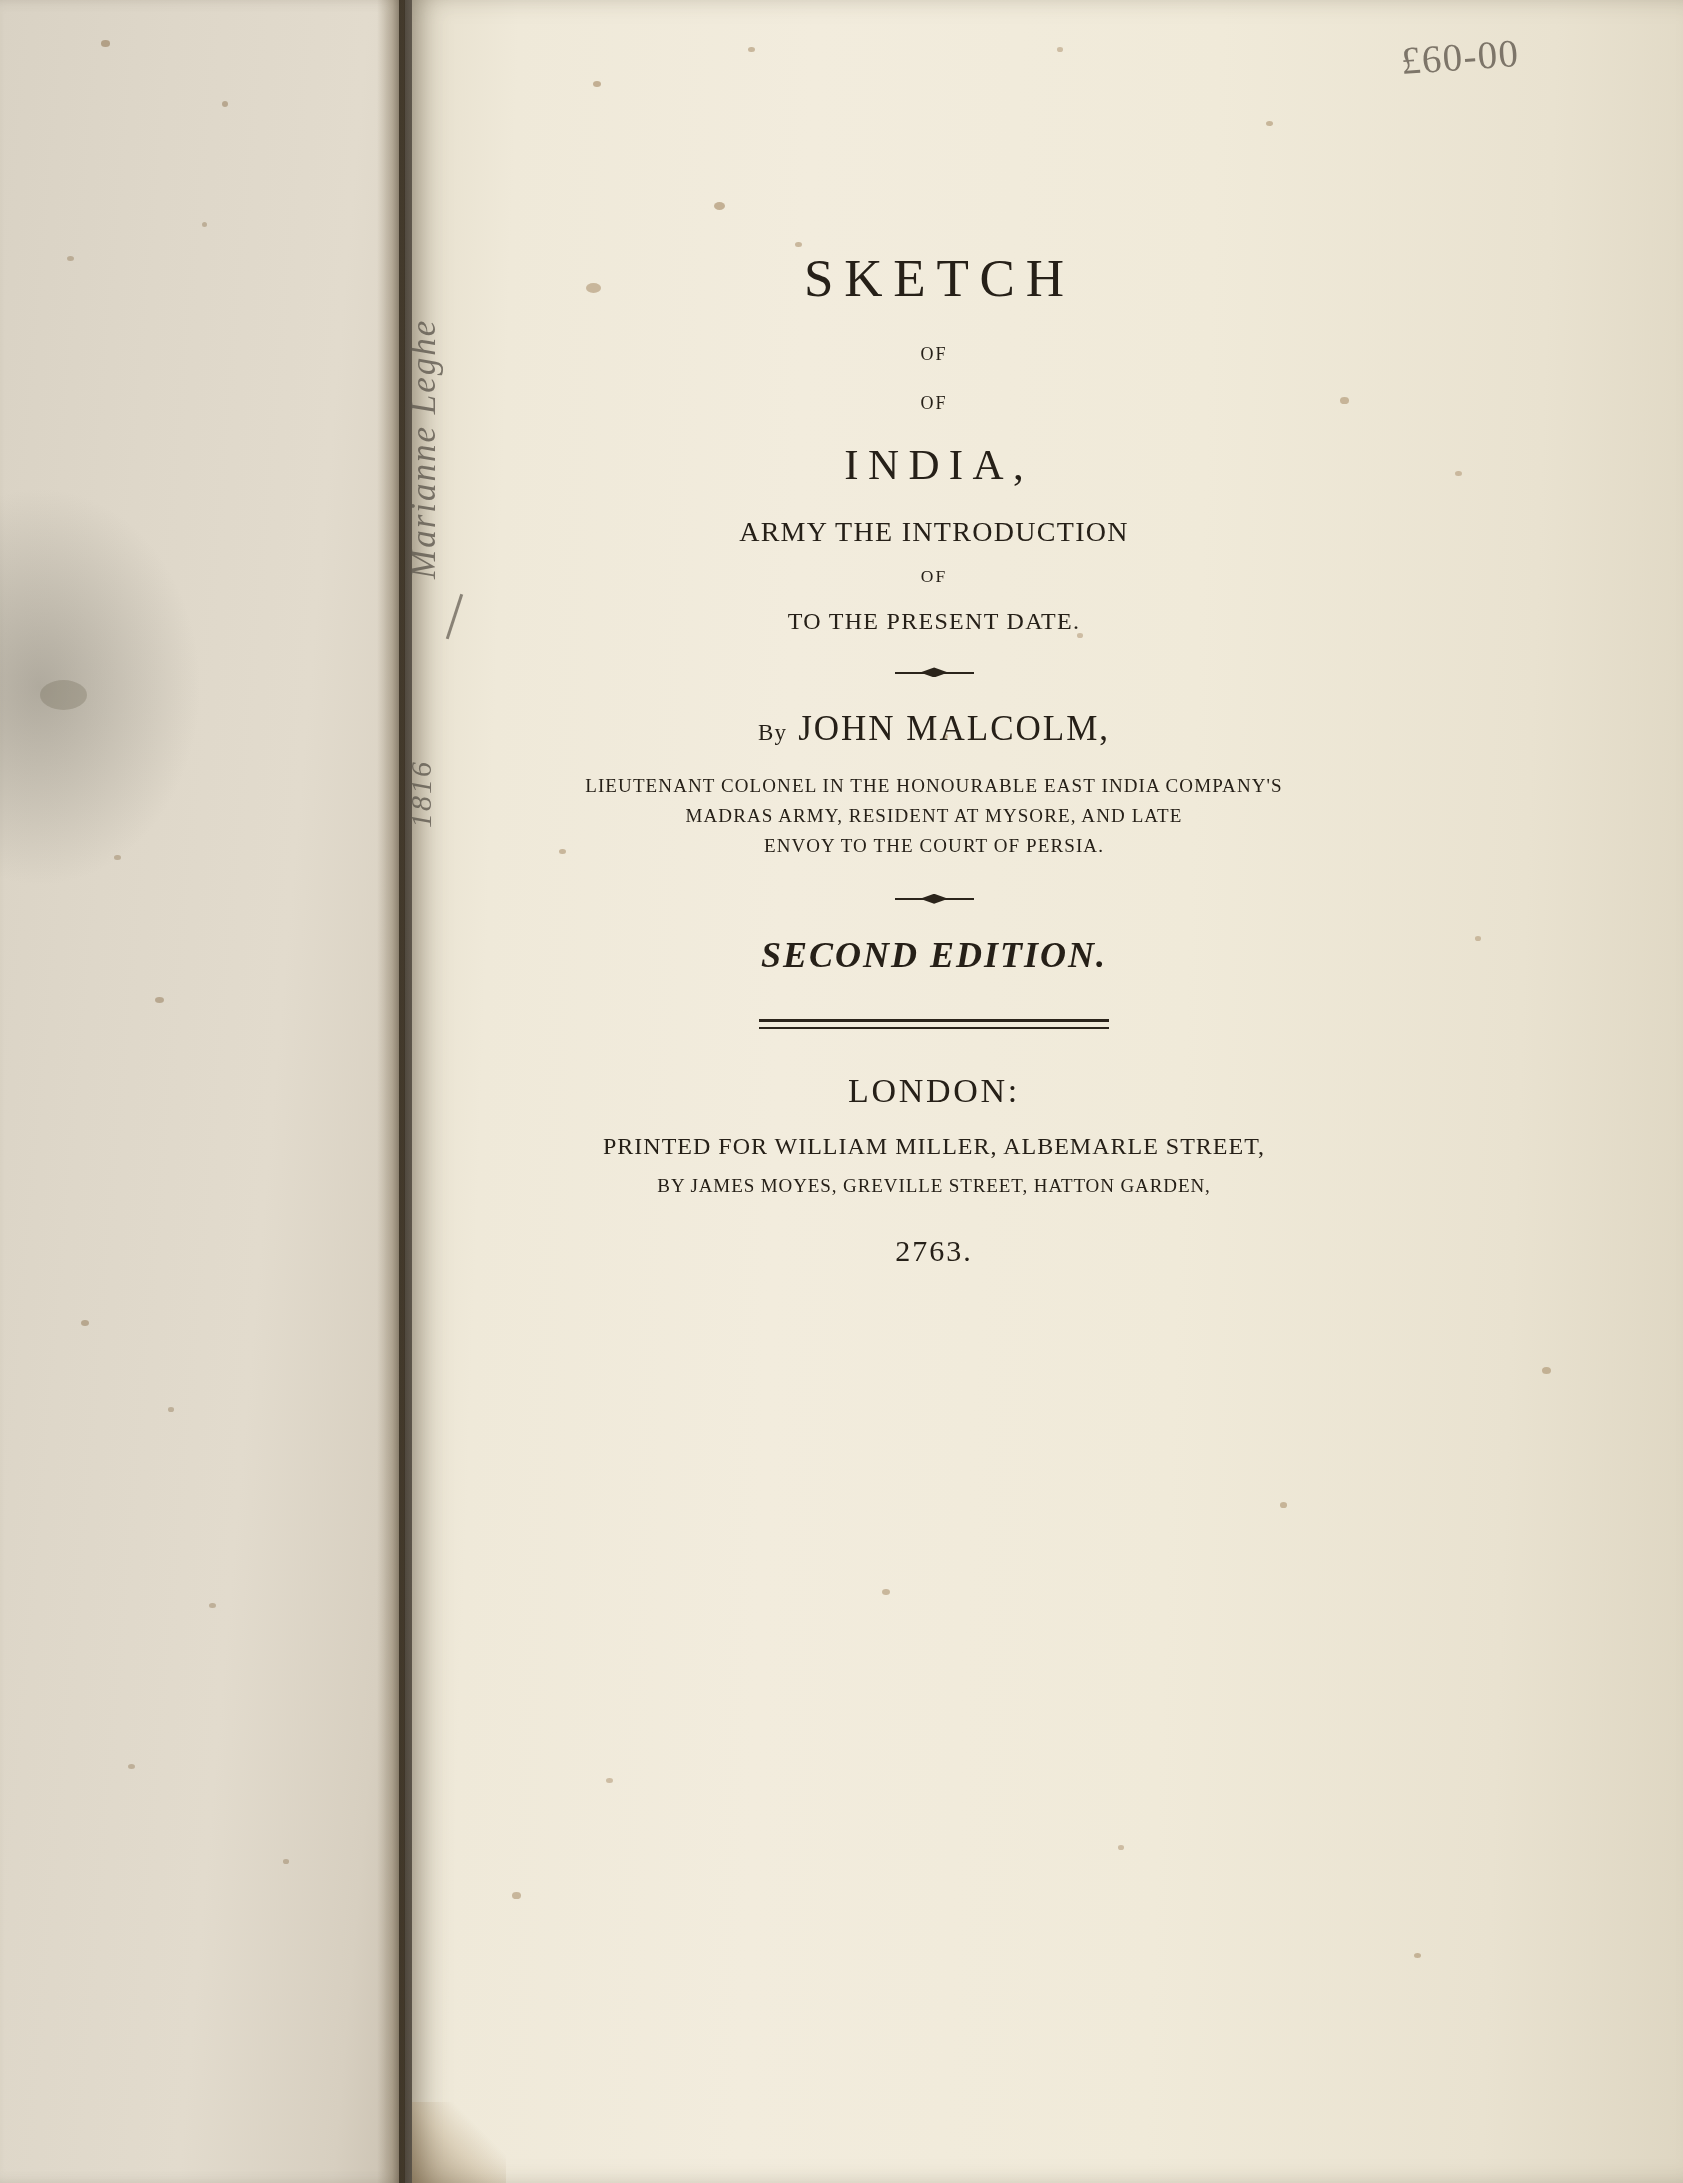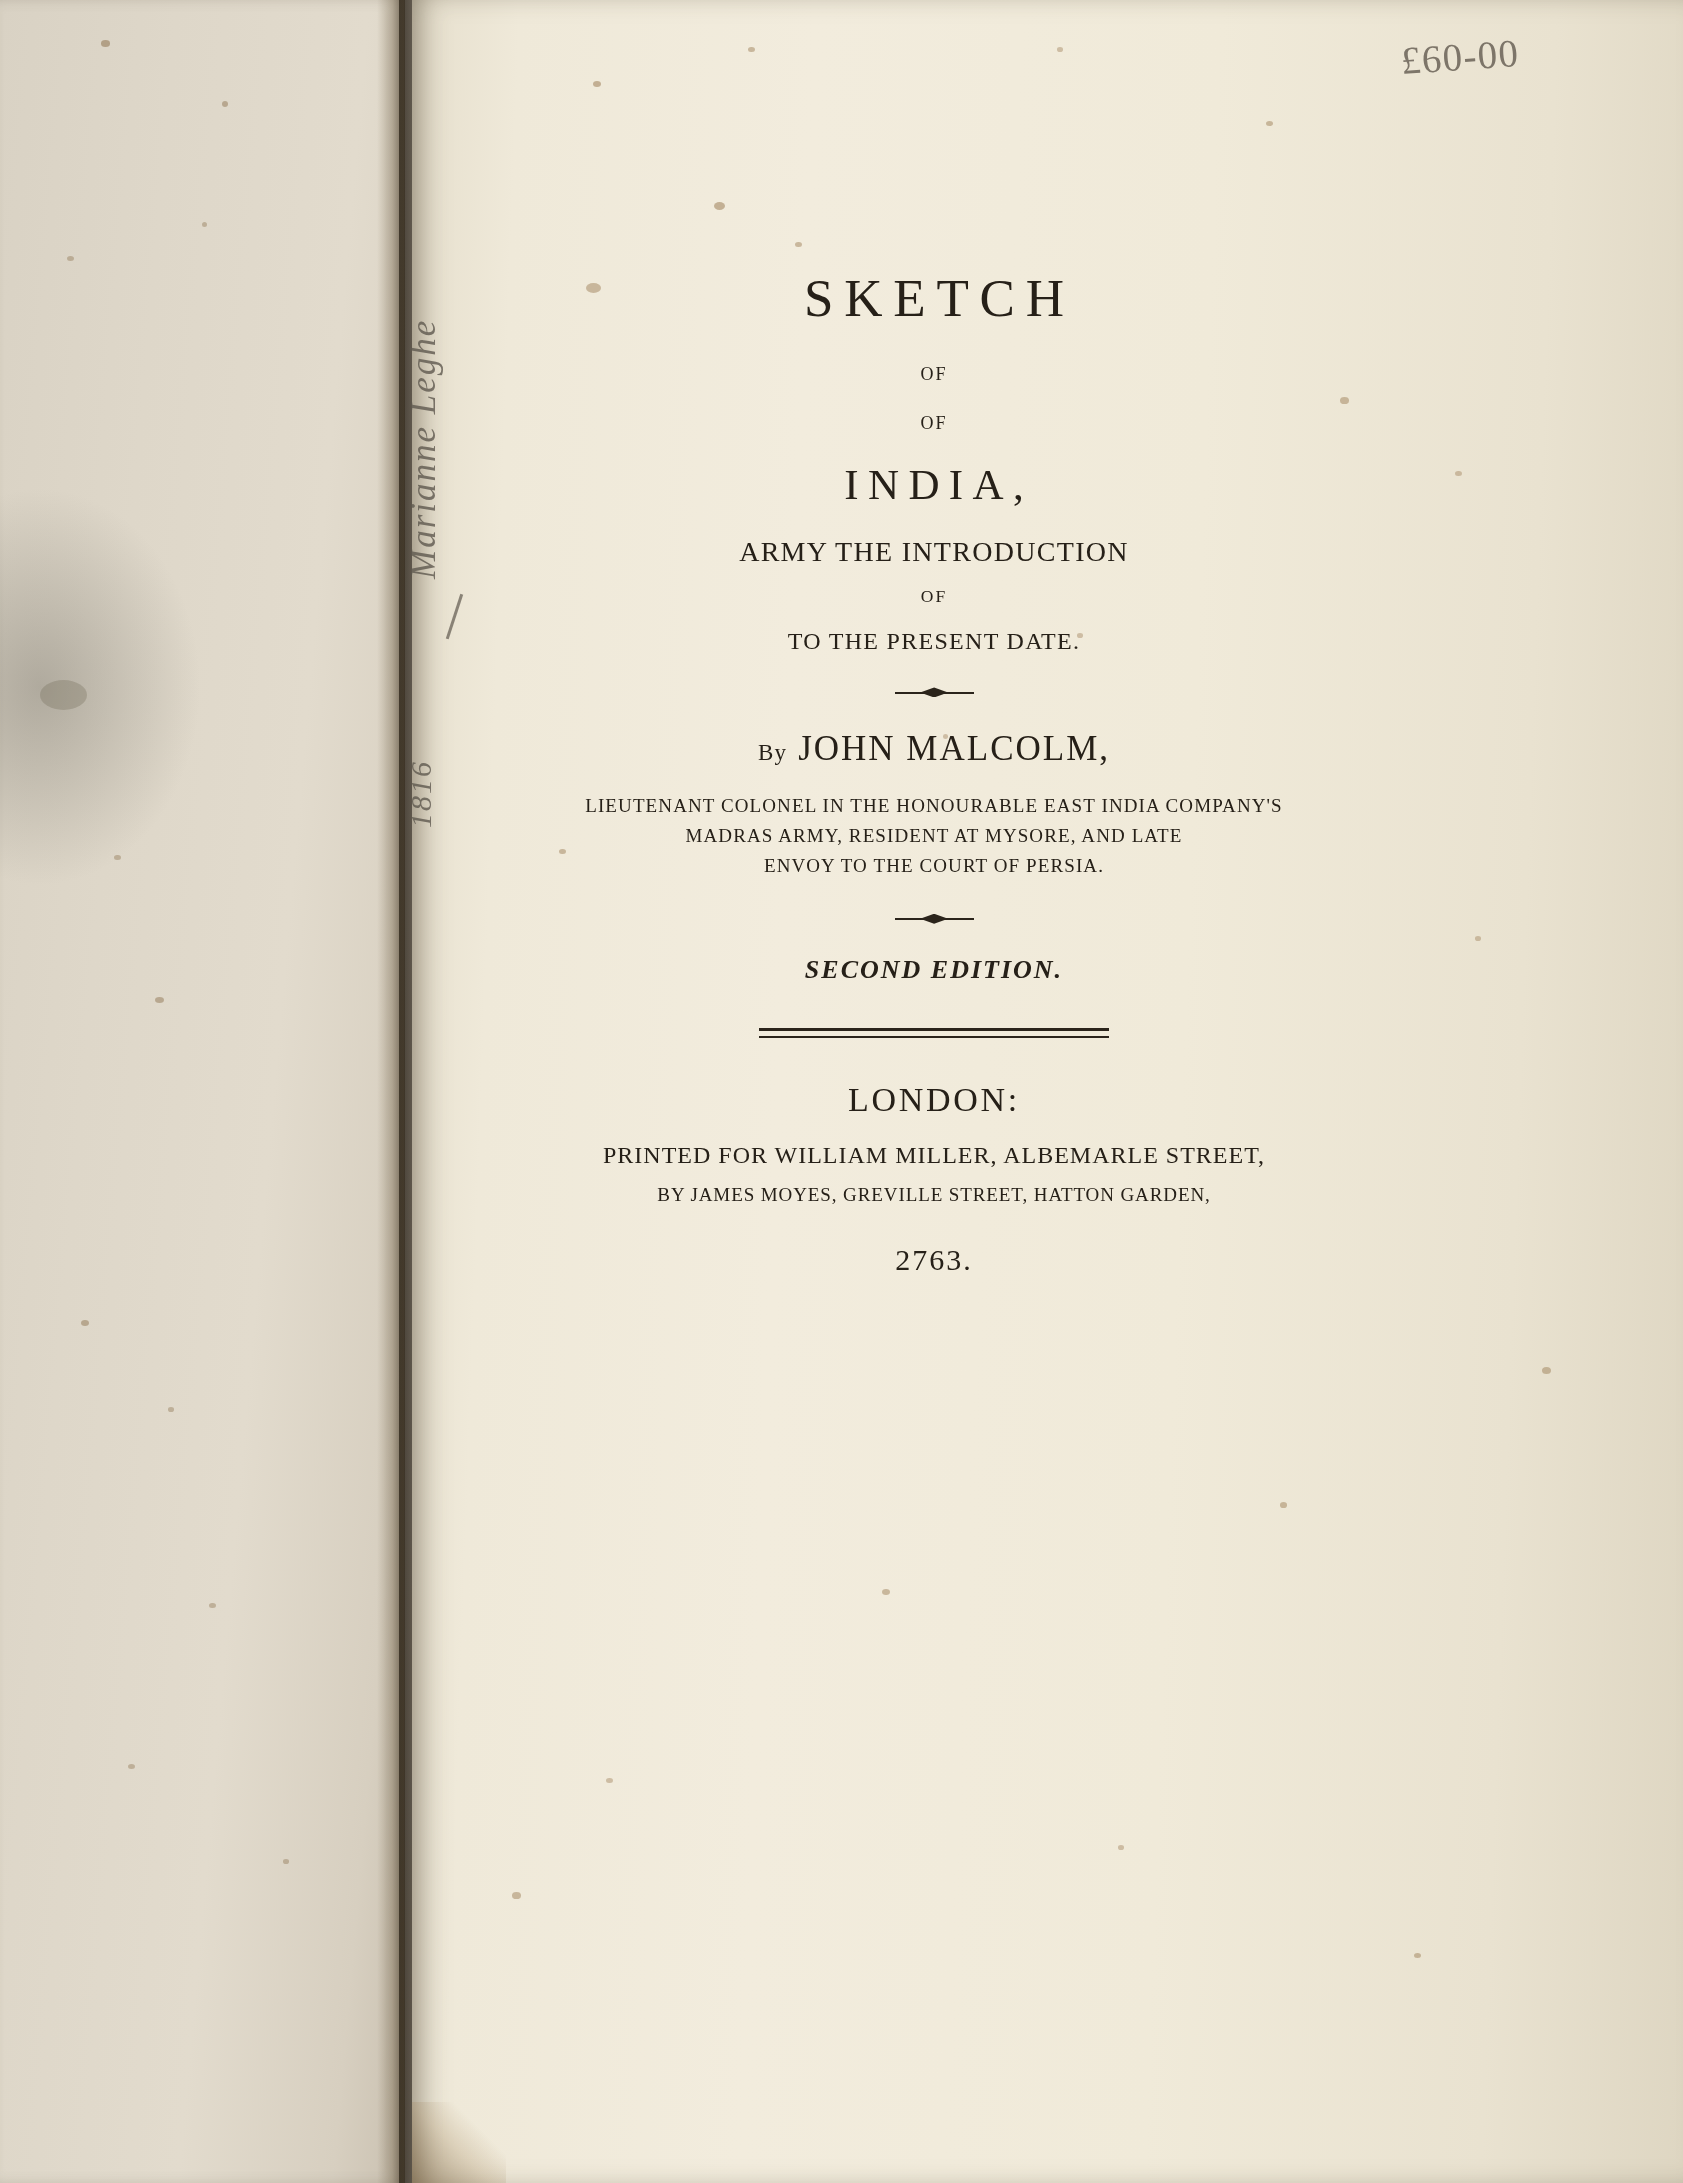--- a/index.html
+++ b/index.html
@@ -85,21 +85,20 @@
   }
 
   
   .title-block {
     position: absolute;
     left: 412px;
     top: 249px;
     width: 1044px;
     text-align: center;
     color: #262018;
-    margin-top: 20px;
   }
   .line {
     margin: 0;
     padding: 0;
     line-height: 1.12;
     font-family: "Liberation Serif", serif;
   }
   .t-sketch {
     font-size: 53px;
     letter-spacing: 10.8px;
@@ -179,21 +178,21 @@
     margin-bottom: 23px;
   }
   .t-by .by-small { font-size: 23px; letter-spacing: 1.3px; }
   .t-cred {
     font-size: 19px;
     letter-spacing: 1.1px;
     line-height: 1.58;
   }
 
   .t-second {
-    font-size: 26px;
+    font-size: 36px;
     font-style: italic;
     letter-spacing: 2px;
     font-weight: 700;
     margin-top: 4px;
     margin-bottom: 0;
   }
 
   .double-rule {
     width: 350px;
     margin: 43px auto 43px auto;

